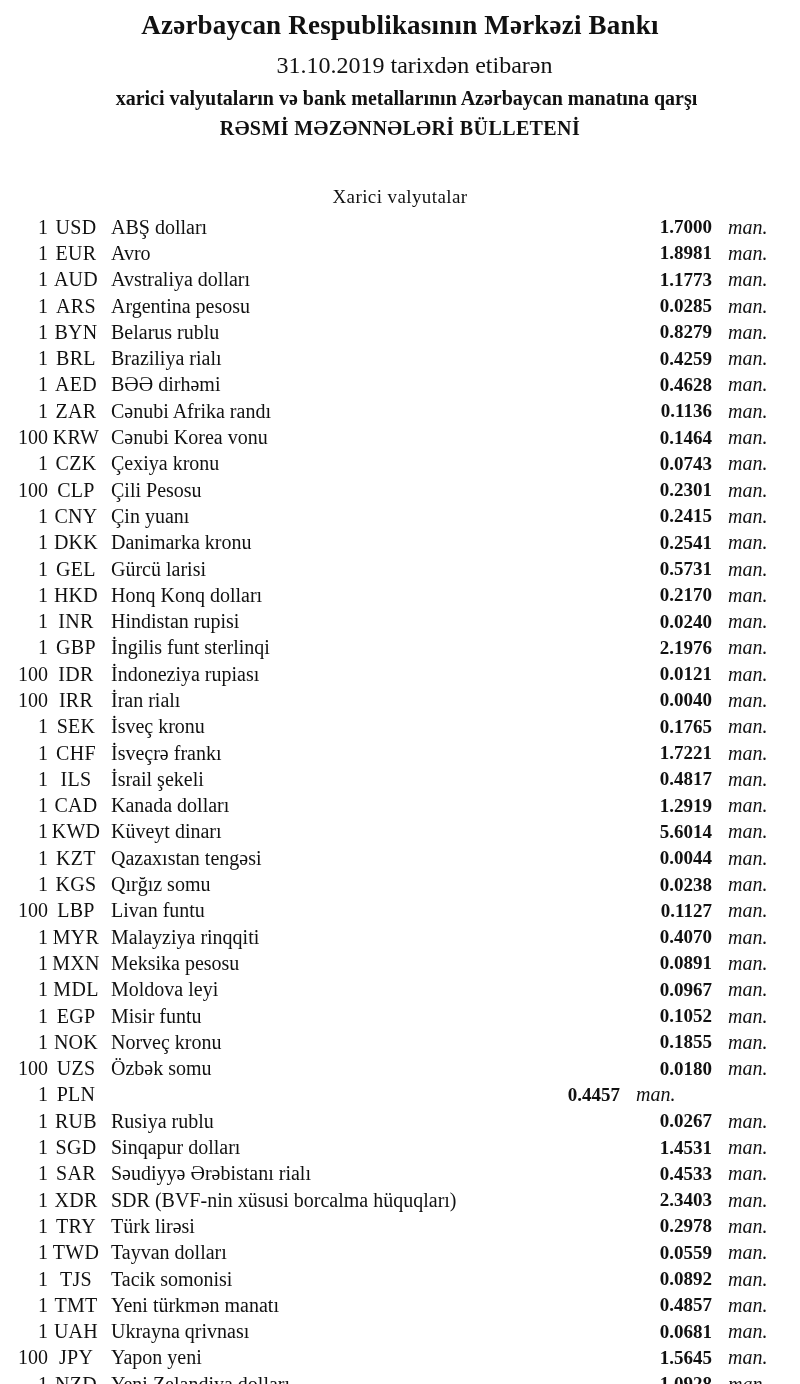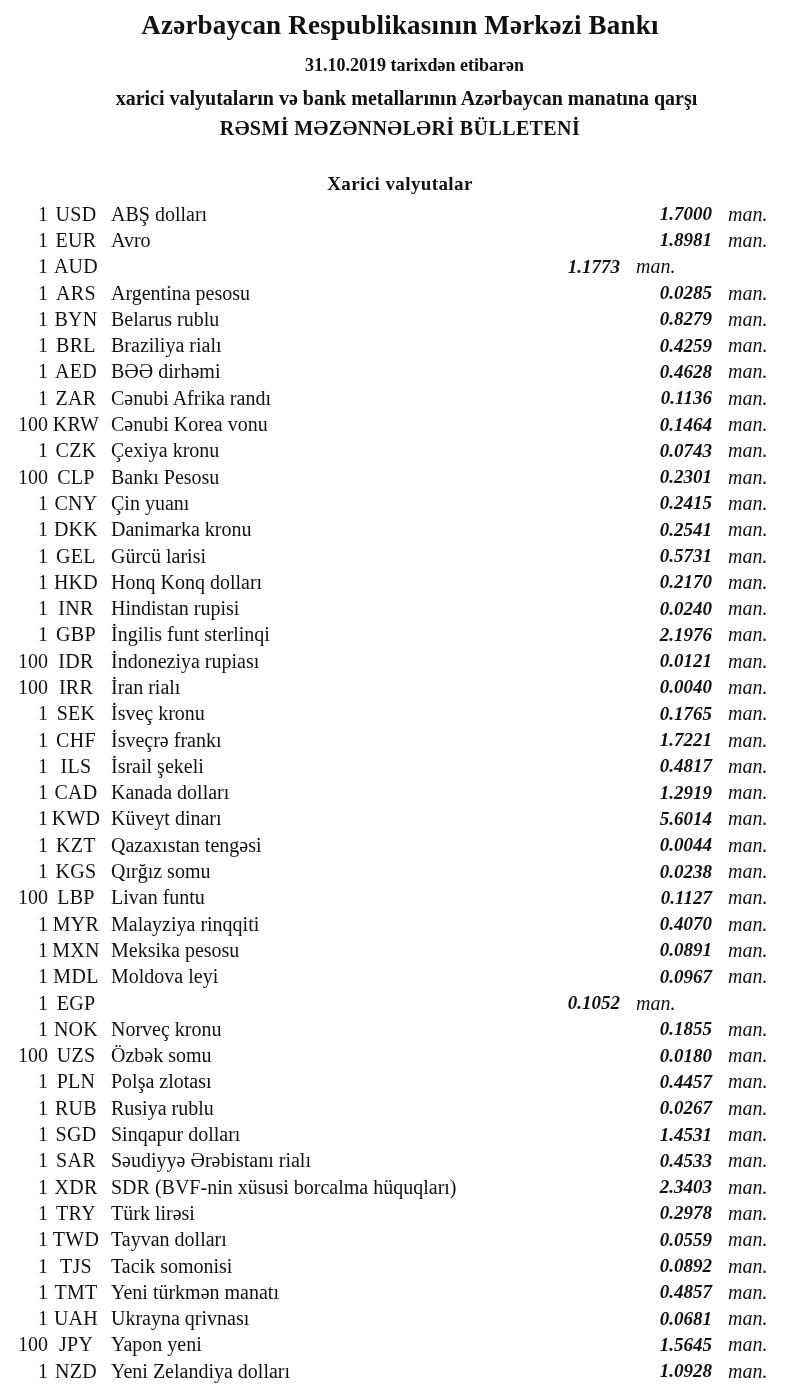--- a/index.html
+++ b/index.html
@@ -18,63 +18,63 @@
   }
   .header { text-align: center; }
   .bank-name {
     font-size: 27px;
     font-weight: bold;
     padding-top: 10px;
     line-height: 30px;
     letter-spacing: 0.2px;
   }
   .date-line {
-    font-size: 18px;
-    font-weight: bold;
+    font-size: 24px;
+    font-weight: normal;
     margin-top: 15px;
     line-height: 20px;
     margin-left: 29px;
   }
   .subtitle {
     font-size: 20px;
     font-weight: bold;
     margin-top: 12px;
     line-height: 22px;
     padding-left: 13px;
   }
   .bulletin-title {
     font-size: 20px;
     font-weight: bold;
     margin-top: 8px;
     line-height: 22px;
     letter-spacing: 0.4px;
   }
   .section-title {
     font-size: 19px;
-    font-weight: bold;
+    font-weight: normal;
     text-align: center;
-    margin-top: 34px;
+    margin-top: 47px;
     line-height: 21px;
     letter-spacing: 0.4px;
   }
   .rates-table {
     margin-top: 7px;
     padding: 0 30px 0 10px;
   }
   .row {
     display: grid;
     grid-template-columns: 38px 56px 1fr 92px 58px;
     align-items: center;
     height: 26.3px;
     font-size: 20px;
   }
   .cell-qty   { text-align: right; }
   .cell-code  { text-align: center; letter-spacing: 0.3px; }
   .cell-name  { padding-left: 7px; white-space: nowrap; }
-  .cell-rate  { text-align: right; font-weight: bold; font-style: italic; font-size: 19px; }
+  .cell-rate  { text-align: right; font-weight: bold; font-size: 19px; }
   .cell-unit  { padding-left: 16px; font-style: italic; }
 </style>
 </head>
 <body>
 
 <div class="page">
 
   <div class="header">
     <div class="bank-name">Azərbaycan Respublikasının Mərkəzi Bankı</div>
     <div class="date-line">31.10.2019 tarixdən etibarən</div>
@@ -97,20 +97,21 @@
     <span class="cell-qty">1</span>
     <span class="cell-code">EUR</span>
     <span class="cell-name">Avro</span>
     <span class="cell-rate">1.8981</span>
     <span class="cell-unit">man.</span>
   </div>
 
   <div class="row">
     <span class="cell-qty">1</span>
     <span class="cell-code">AUD</span>
+    <span class="cell-name">Avstraliya dolları</span>
     <span class="cell-rate">1.1773</span>
     <span class="cell-unit">man.</span>
   </div>
 
   <div class="row">
     <span class="cell-qty">1</span>
     <span class="cell-code">ARS</span>
     <span class="cell-name">Argentina pesosu</span>
     <span class="cell-rate">0.0285</span>
     <span class="cell-unit">man.</span>
@@ -160,21 +161,21 @@
     <span class="cell-qty">1</span>
     <span class="cell-code">CZK</span>
     <span class="cell-name">Çexiya kronu</span>
     <span class="cell-rate">0.0743</span>
     <span class="cell-unit">man.</span>
   </div>
 
   <div class="row">
     <span class="cell-qty">100</span>
     <span class="cell-code">CLP</span>
-    <span class="cell-name">Bankı Pesosu</span>
+    <span class="cell-name">Çili Pesosu</span>
     <span class="cell-rate">0.2301</span>
     <span class="cell-unit">man.</span>
   </div>
 
   <div class="row">
     <span class="cell-qty">1</span>
     <span class="cell-code">CNY</span>
     <span class="cell-name">Çin yuanı</span>
     <span class="cell-rate">0.2415</span>
     <span class="cell-unit">man.</span>
@@ -320,20 +321,21 @@
     <span class="cell-qty">1</span>
     <span class="cell-code">MDL</span>
     <span class="cell-name">Moldova leyi</span>
     <span class="cell-rate">0.0967</span>
     <span class="cell-unit">man.</span>
   </div>
 
   <div class="row">
     <span class="cell-qty">1</span>
     <span class="cell-code">EGP</span>
+    <span class="cell-name">Misir funtu</span>
     <span class="cell-rate">0.1052</span>
     <span class="cell-unit">man.</span>
   </div>
 
   <div class="row">
     <span class="cell-qty">1</span>
     <span class="cell-code">NOK</span>
     <span class="cell-name">Norveç kronu</span>
     <span class="cell-rate">0.1855</span>
     <span class="cell-unit">man.</span>
@@ -343,21 +345,20 @@
     <span class="cell-qty">100</span>
     <span class="cell-code">UZS</span>
     <span class="cell-name">Özbək somu</span>
     <span class="cell-rate">0.0180</span>
     <span class="cell-unit">man.</span>
   </div>
 
   <div class="row">
     <span class="cell-qty">1</span>
     <span class="cell-code">PLN</span>
-    <span class="cell-name">Polşa zlotası</span>
     <span class="cell-rate">0.4457</span>
     <span class="cell-unit">man.</span>
   </div>
 
   <div class="row">
     <span class="cell-qty">1</span>
     <span class="cell-code">RUB</span>
     <span class="cell-name">Rusiya rublu</span>
     <span class="cell-rate">0.0267</span>
     <span class="cell-unit">man.</span>

